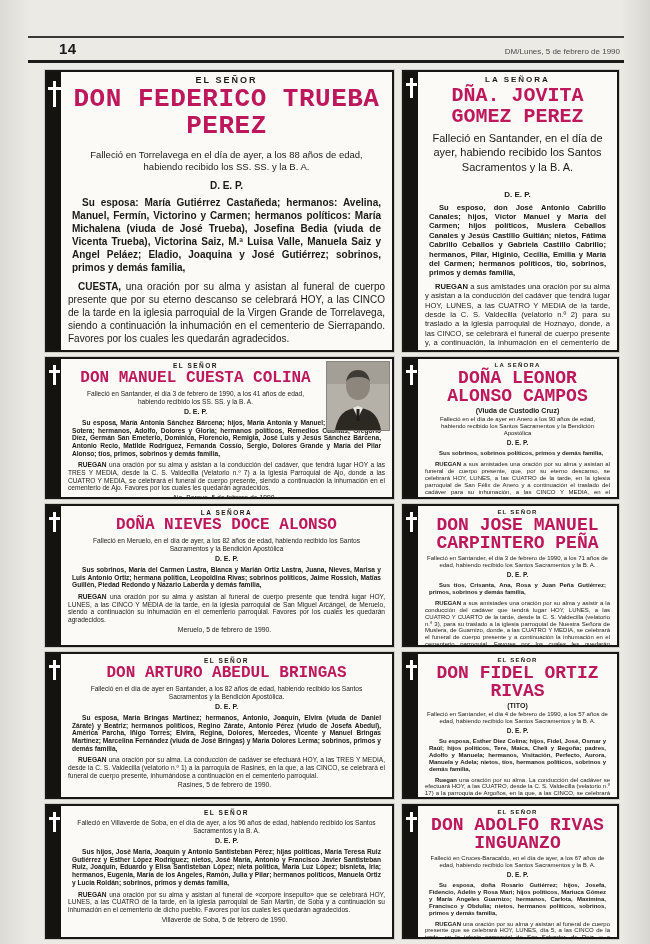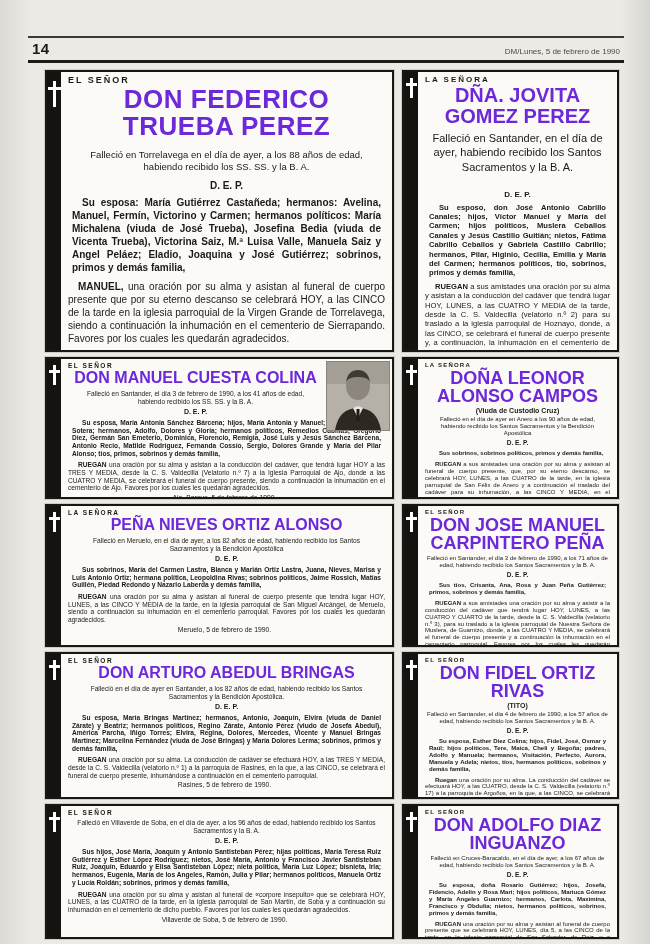--- a/index.html
+++ b/index.html
@@ -2,39 +2,39 @@
 <html><head>
 <meta charset="utf-8">
 <style>
   html,body{margin:0;padding:0;}
   body{width:650px;height:944px;background:#b9b6b0;font-family:"Liberation Sans",sans-serif;}
   #page{position:relative;width:650px;height:944px;background:#e7e5e0;overflow:hidden;
         background-image:linear-gradient(90deg,#dcdad4 0,#eceae5 30px,#eceae5 620px,#d8d6d0 650px);color:#1b1a18;}
   
   .rule-top{position:absolute;top:36px;left:28px;right:26px;height:2px;background:#3a3935;}
   .rule-bottom{position:absolute;top:60px;left:28px;right:26px;height:3px;background:#1d1c1a;}
-  .page-head{position:absolute;top:40px;left:32px;right:30px;display:flex;justify-content:space-between;align-items:baseline;}
+  .page-head{position:absolute;top:40px;left:59px;right:30px;display:flex;justify-content:space-between;align-items:baseline;}
   .page-num{font-weight:bold;font-size:15px;letter-spacing:.5px;}
   .page-date{font-size:8px;color:#4a4945;}
   
   #grid{position:absolute;top:70px;left:45px;width:574px;display:grid;
         grid-template-columns:349px 217px;grid-template-rows:282px 142px 143px 147px 135px;
         column-gap:8px;row-gap:5px;}
   .card{position:relative;background:#fbfaf6;border:2px solid #181714;overflow:hidden;
         box-shadow:0 0 0 1px #cfcdc7;}
   .bar{position:absolute;left:0;top:0;bottom:0;width:14px;background:#14130f;}
   .cross{display:block;width:11px;height:20px;position:relative;margin:6px auto 0;}
   .cross::before{content:"";position:absolute;left:4px;top:0;width:3px;height:100%;background:#fff;}
   .cross::after{content:"";position:absolute;left:0;top:5px;width:11px;height:3px;background:#fff;}
   .xl .cross{width:13px;height:26px;margin-top:9px;}
   .xl .cross::before{left:5px;}
   .xl .cross::after{width:13px;top:6px;}
   .content{position:relative;margin:3px 7px 2px 21px;}
-  .honorific{text-align:left;font-weight:bold;}
-  .name{margin:1px 0 0;text-align:center;font-weight:bold;color:#6d28d9;}
+  .honorific{text-align:center;font-weight:bold;}
+  .name{margin:1px 0 0;text-align:center;font-weight:bold;color:#be185d;font-family:Liberation Mono, monospace;}
   .subtitle{text-align:center;font-weight:bold;}
   .notice{text-align:center;margin:0;}
   .dep{text-align:center;font-weight:bold;}
   .family{margin:4px;text-align:justify;font-weight:bold;text-indent:10px;}
   .request{margin:0;text-align:justify;text-indent:10px;}
   .dateline{text-align:center;padding-right:4px;}
   
   .xl .honorific{font-size:9px;letter-spacing:2px;}
   .xl .name{font-size:26px;line-height:1.05;letter-spacing:.5px;}
   .xl .notice{font-size:9.5px;line-height:1.3;margin:8px 10px 0;}
@@ -87,21 +87,21 @@
     </div>
     <div class="content">
       <div class="head-group">
         <div class="honorific">EL SEÑOR</div>
         <h2 class="name">DON FEDERICO TRUEBA PEREZ</h2>
 
         <p class="notice">Falleció en Torrelavega en el día de ayer, a los 88 años de edad, habiendo recibido los SS. SS. y la B. A.</p>
         <div class="dep">D. E. P.</div>
       </div>
       <p class="family">Su esposa: María Gutiérrez Castañeda; hermanos: Avelina, Manuel, Fermín, Victorino y Carmen; hermanos políticos: María Michalena (viuda de José Trueba), Josefina Bedia (viuda de Vicenta Trueba), Victorina Saiz, M.ª Luisa Valle, Manuela Saiz y Angel Peláez; Eladio, Joaquina y José Gutiérrez; sobrinos, primos y demás familia,</p>
-      <p class="request"><b>MANUEL,</b> <span>una oración por su alma y asistan al funeral de cuerpo presente que por su eterno descanso se celebrará HOY, a las CINCO de la tarde en la iglesia parroquial de la Virgen Grande de Torrelavega, siendo a continuación la inhumación en el cementerio de Sierrapando. Favores por los cuales les quedarán agradecidos.</span></p>
+      <p class="request"><b>CUESTA,</b> <span>una oración por su alma y asistan al funeral de cuerpo presente que por su eterno descanso se celebrará HOY, a las CINCO de la tarde en la iglesia parroquial de la Virgen Grande de Torrelavega, siendo a continuación la inhumación en el cementerio de Sierrapando. Favores por los cuales les quedarán agradecidos.</span></p>
 
     </div>
 
   </article>
       <article class="card lg">
     <div class="bar">
       <span class="cross"></span>
     </div>
     <div class="content">
       <div class="head-group">
@@ -163,21 +163,21 @@
     </div>
 
   </article>
       <article class="card md">
     <div class="bar">
       <span class="cross"></span>
     </div>
     <div class="content">
       <div class="head-group">
         <div class="honorific">LA SEÑORA</div>
-        <h2 class="name">PEÑA NIEVES ORTIZ ALONSO</h2>
+        <h2 class="name">DOÑA NIEVES DOCE ALONSO</h2>
 
         <p class="notice">Falleció en Meruelo, en el día de ayer, a los 82 años de edad, habiendo recibido los Santos Sacramentos y la Bendición Apostólica</p>
         <div class="dep">D. E. P.</div>
       </div>
       <p class="family">Sus sobrinos, María del Carmen Lastra, Blanca y Marián Ortiz Lastra, Juana, Nieves, Marisa y Luis Antonio Ortiz; hermana política, Leopoldina Rivas; sobrinos políticos, Jaime Rossich, Matías Guillén, Piedad Redondo y Nazario Laberda y demás familia,</p>
       <p class="request"><b>RUEGAN</b> <span>una oración por su alma y asistan al funeral de cuerpo presente que tendrá lugar HOY, LUNES, a las CINCO Y MEDIA de la tarde, en la iglesia parroquial de San Miguel Arcángel, de Meruelo, siendo a continuación su inhumación en el cementerio parroquial. Favores por los cuales les quedarán agradecidos.</span></p>
       <div class="dateline">Meruelo, 5 de febrero de 1990.</div>
     </div>
 
   </article>
@@ -252,21 +252,21 @@
     </div>
 
   </article>
       <article class="card sm">
     <div class="bar">
       <span class="cross"></span>
     </div>
     <div class="content">
       <div class="head-group">
         <div class="honorific">EL SEÑOR</div>
-        <h2 class="name">DON ADOLFO DIAZ INGUANZO</h2>
+        <h2 class="name">DON ADOLFO RIVAS INGUANZO</h2>
 
         <p class="notice">Falleció en Cruces-Baracaldo, en el día de ayer, a los 67 años de edad, habiendo recibido los Santos Sacramentos y la B. A.</p>
         <div class="dep">D. E. P.</div>
       </div>
       <p class="family">Su esposa, doña Rosario Gutiérrez; hijos, Josefa, Fidencio, Adelín y Rosa Mari; hijos políticos, Mariuca Gómez y María Angeles Guarnizo; hermanos, Carlota, Maximina, Francisco y Obdulia; nietos, hermanos políticos, sobrinos, primos y demás familia,</p>
       <p class="request"><b>RUEGAN</b> <span>una oración por su alma y asistan al funeral de cuerpo presente que se celebrará HOY, LUNES, día 5, a las CINCO de la tarde, en la iglesia parroquial de San Salvador, de Roiz, y a continuación su inhumación en el cementerio de este pueblo. Favores por los cuales les quedarán agradecidos.</span></p>
 
     </div>
 
   </article>

